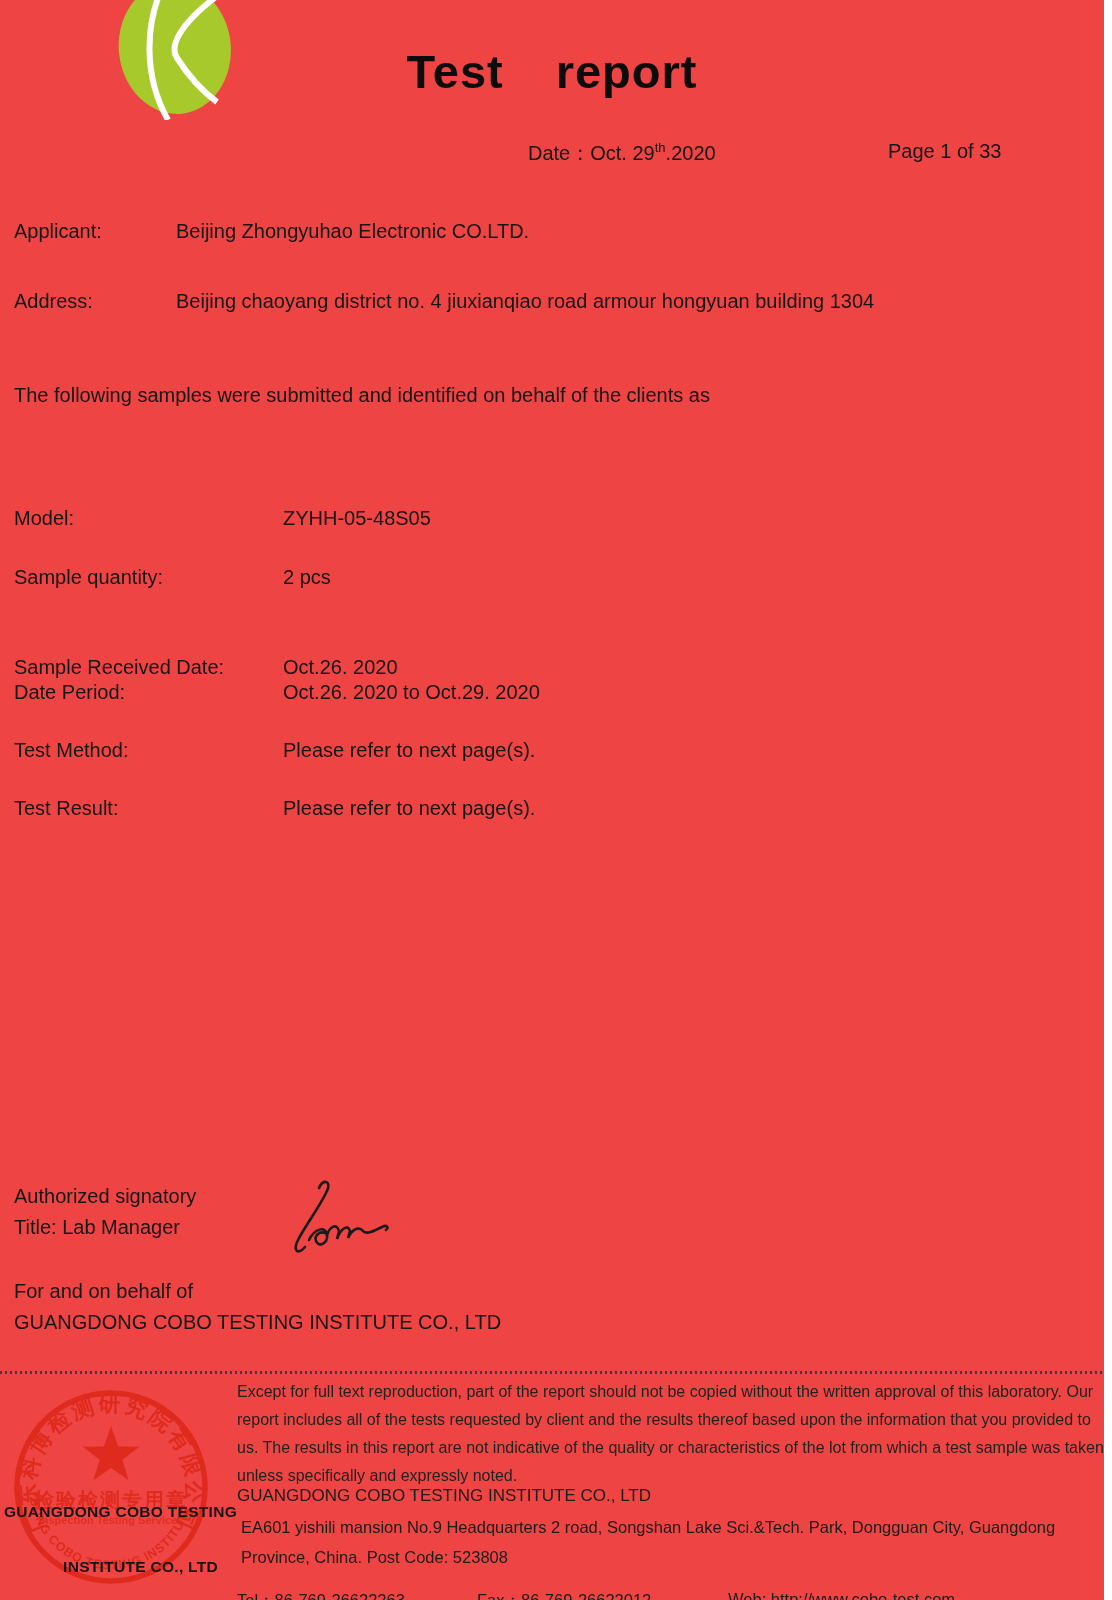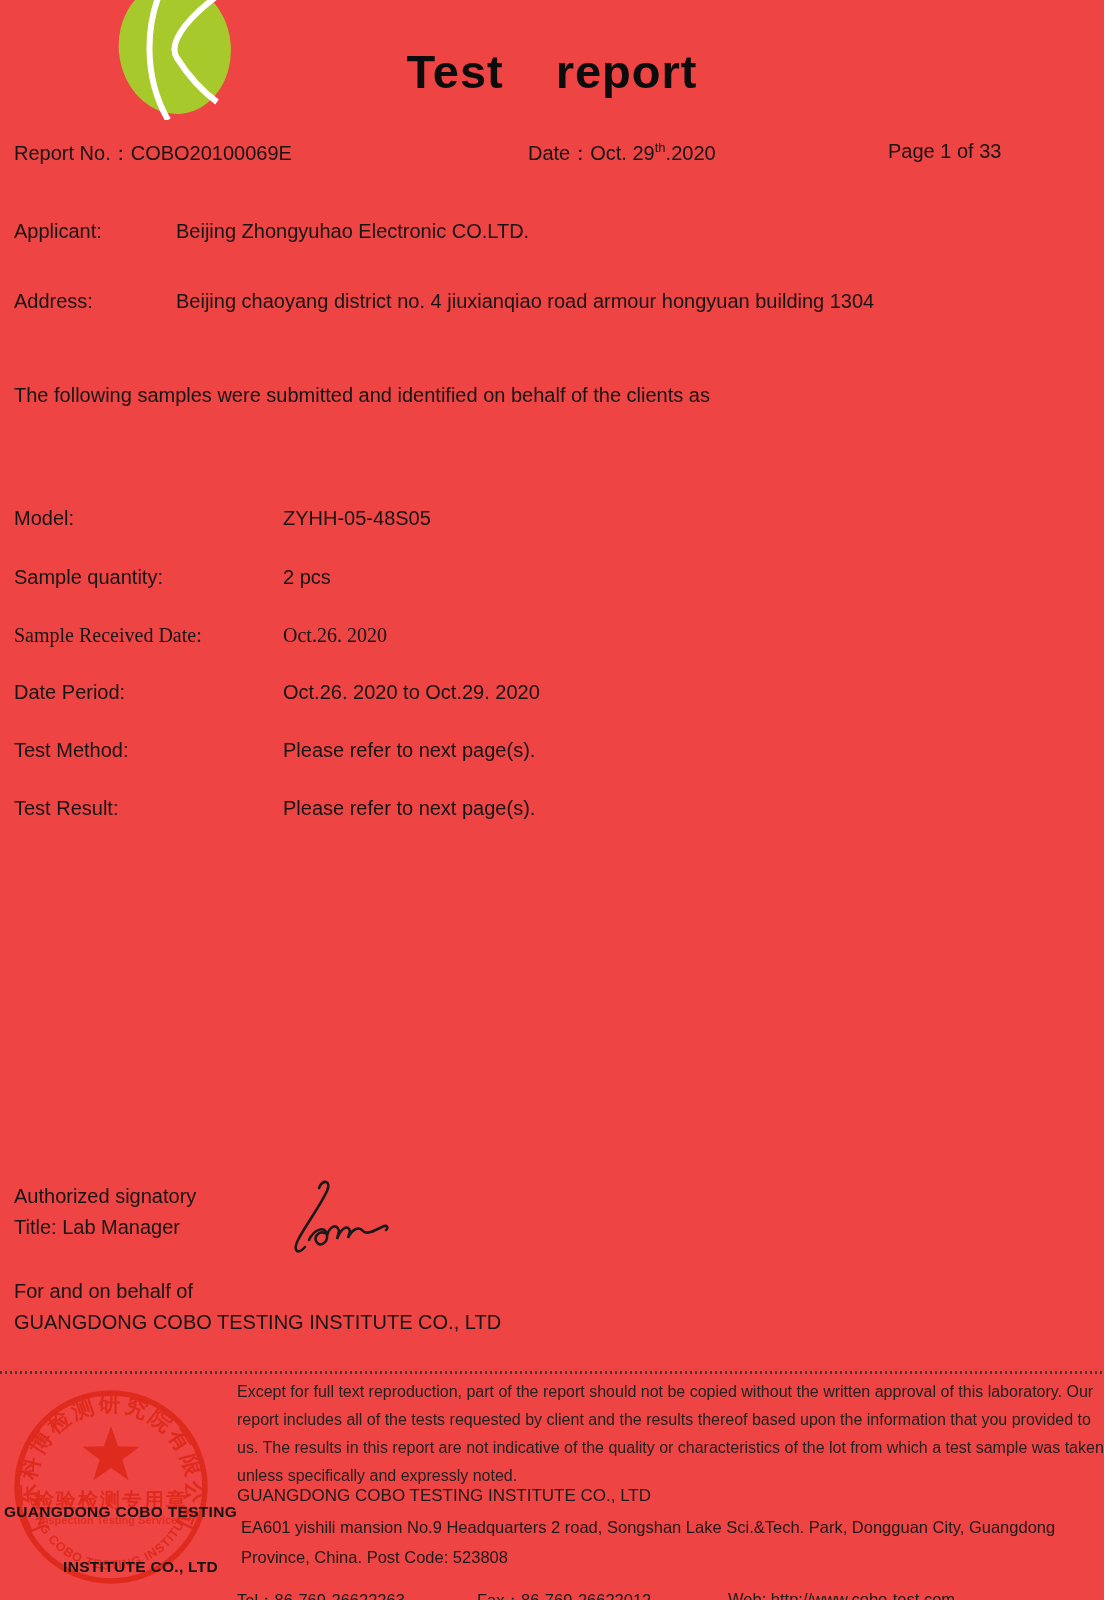--- a/index.html
+++ b/index.html
@@ -48,23 +48,20 @@
       </g>
       <path d="M46,0 C27,38 25,92 50,136" fill="none" stroke="#ffffff" stroke-width="6"></path>
       <path d="M99,12 C62,40 51,62 59,74 C66,85 80,104 99,118" fill="none" stroke="#ffffff" stroke-width="6"></path>
     </svg>
   </div>
 
   <div class="title">
     <span>Test</span><span class="gap"></span><span>report</span>
   </div>
 
-  <div class="meta-item" style="left:14px;">
-    <span>Report No.：</span><span>COBO20100069E</span>
-  </div>
   <div class="meta-item" style="left:528px;">
     <span>Date：</span><span>Oct. 29</span><sup>th</sup><span>.2020</span>
   </div>
   <div class="meta-item" style="left:888px;">Page 1 of 33</div>
 
   <div class="row" style="top:220px;">
     <span>Applicant:</span>
     <span class="val-near">Beijing Zhongyuhao Electronic CO.LTD.</span>
   </div>
   <div class="row" style="top:290px;">
@@ -75,21 +72,21 @@
   <div class="row" style="top:384px;">The following samples were submitted and identified on behalf of the clients as</div>
 
   <div class="row" style="top:507px;">
     <span>Model:</span>
     <span class="val">ZYHH-05-48S05</span>
   </div>
   <div class="row" style="top:566px;">
     <span>Sample quantity:</span>
     <span class="val">2 pcs</span>
   </div>
-  <div class="row" style="top:624px;font-family:Liberation Serif, serif;">
+  <div class="row" style="top:656px;">
     <span>Sample Received Date:</span>
     <span class="val">Oct.26. 2020</span>
   </div>
   <div class="row" style="top:681px;">
     <span>Date Period:</span>
     <span class="val">Oct.26. 2020 to Oct.29. 2020</span>
   </div>
   <div class="row" style="top:739px;">
     <span>Test Method:</span>
     <span class="val">Please refer to next page(s).</span>

